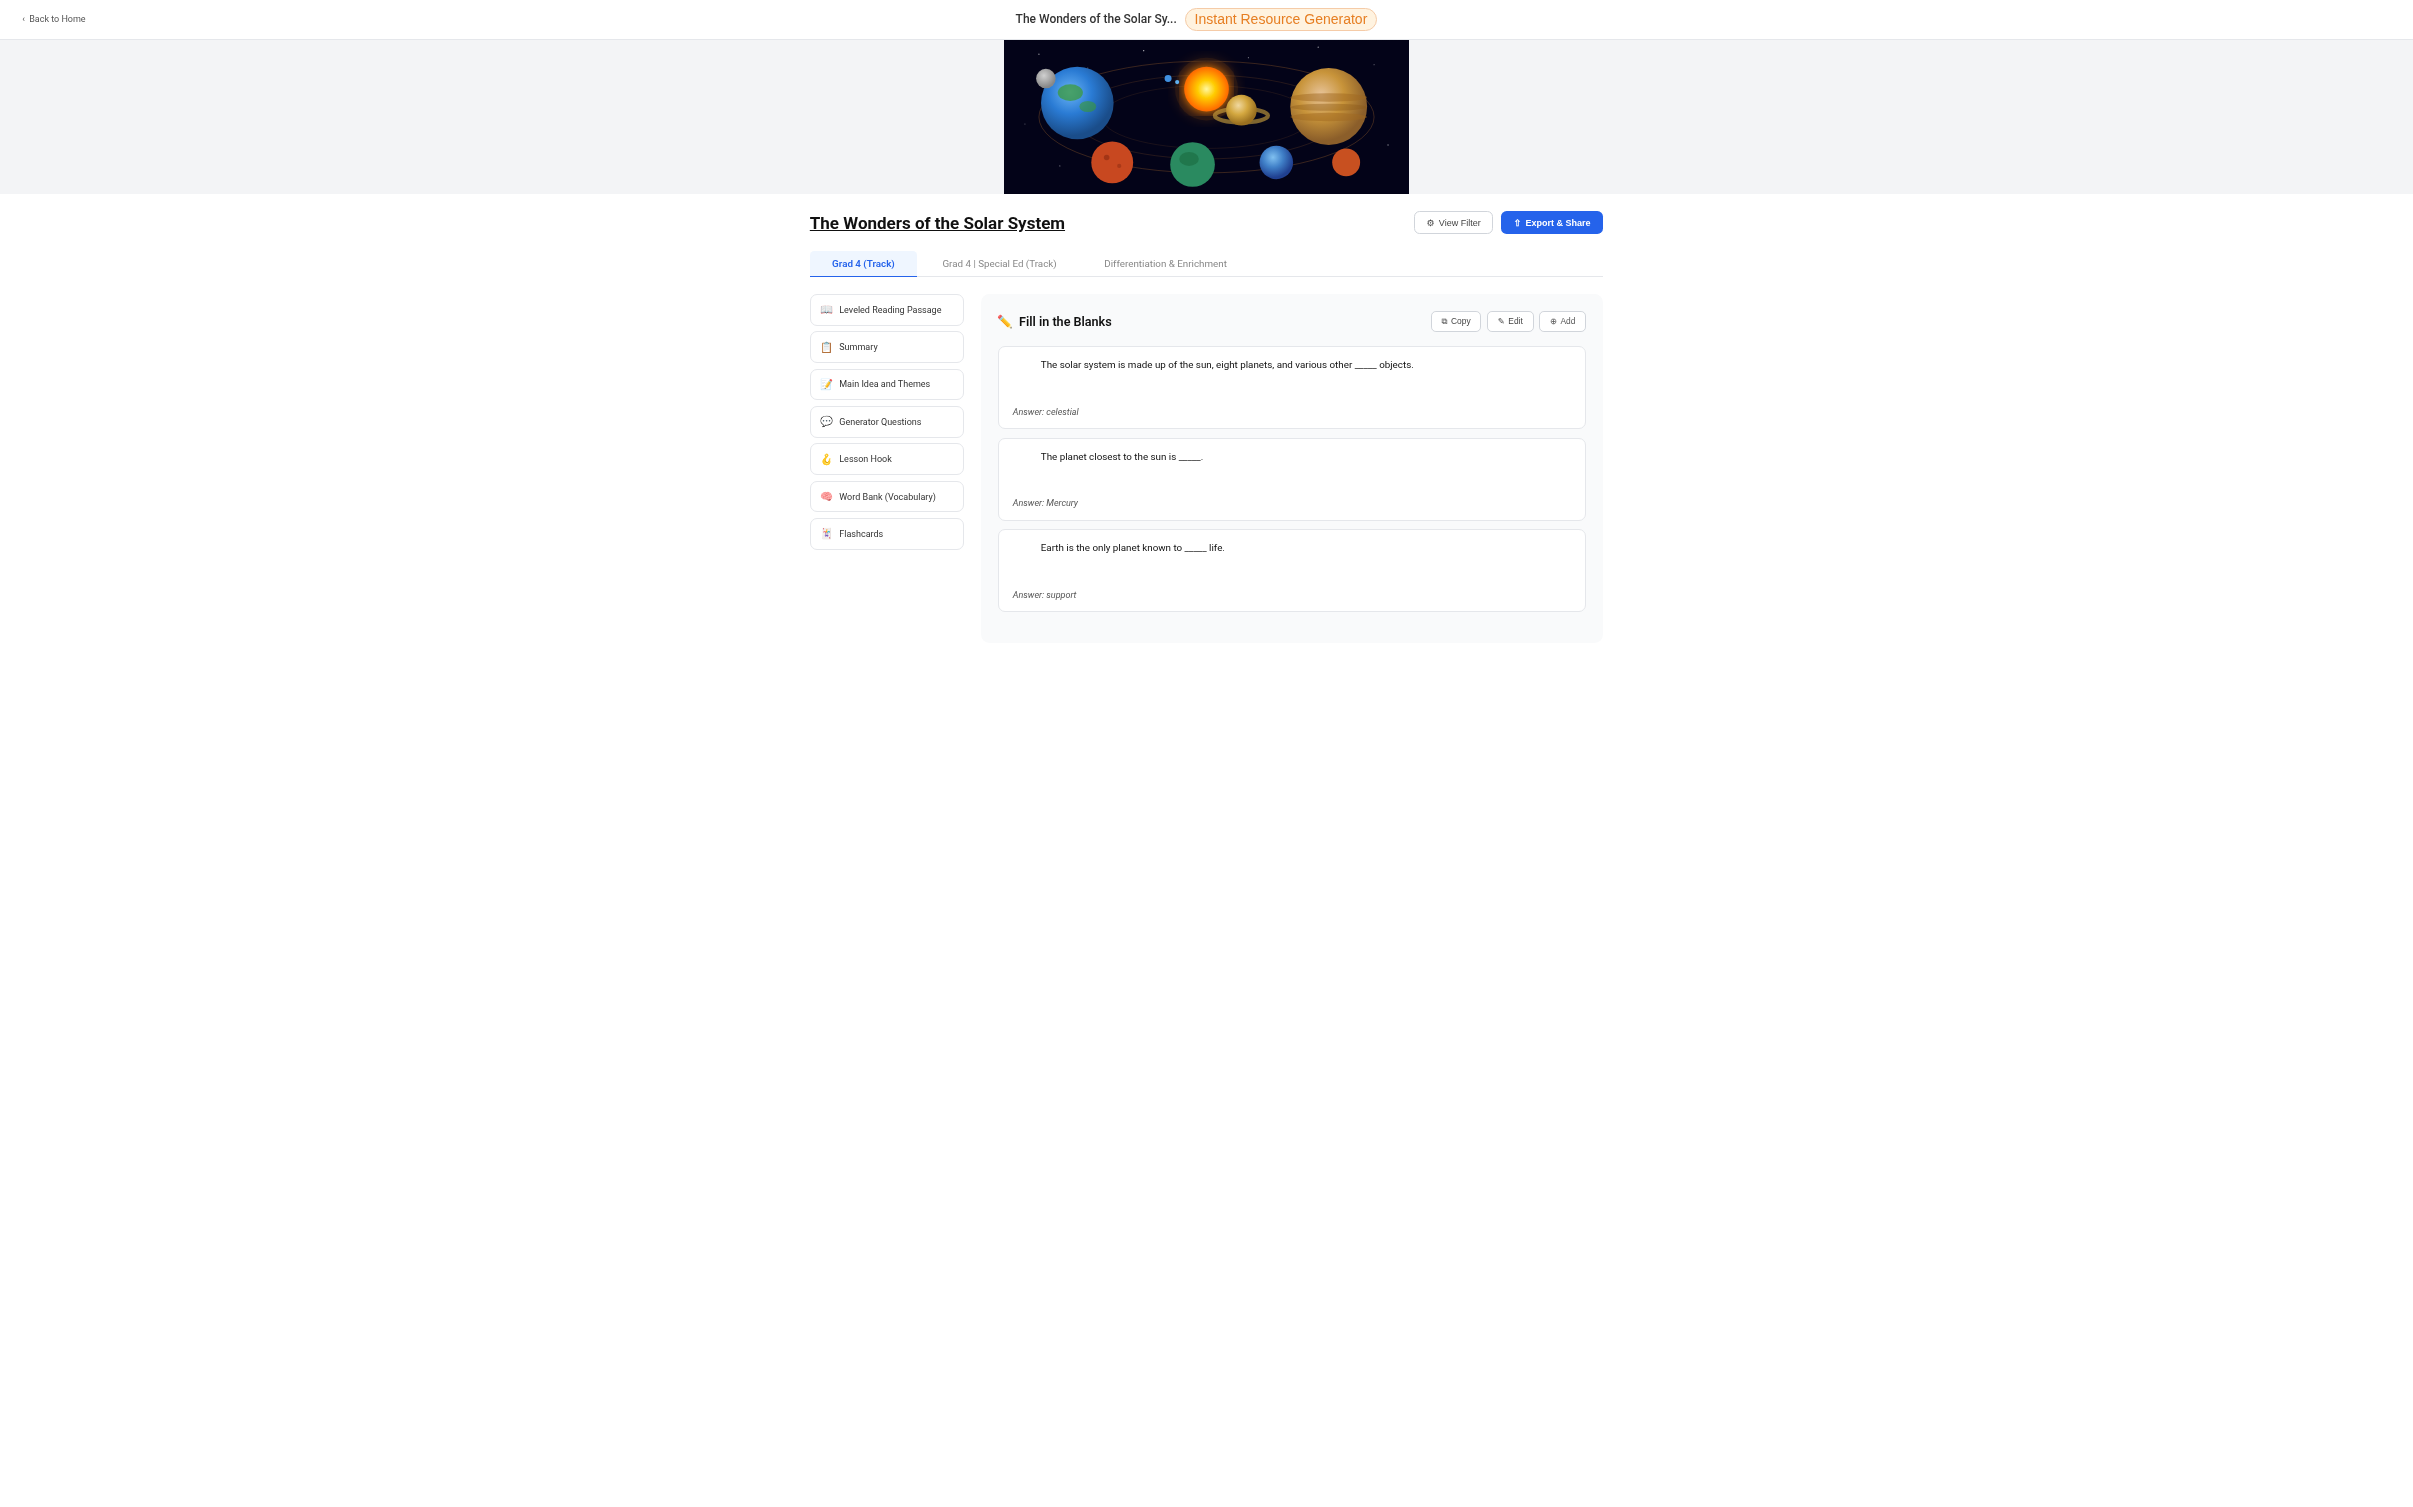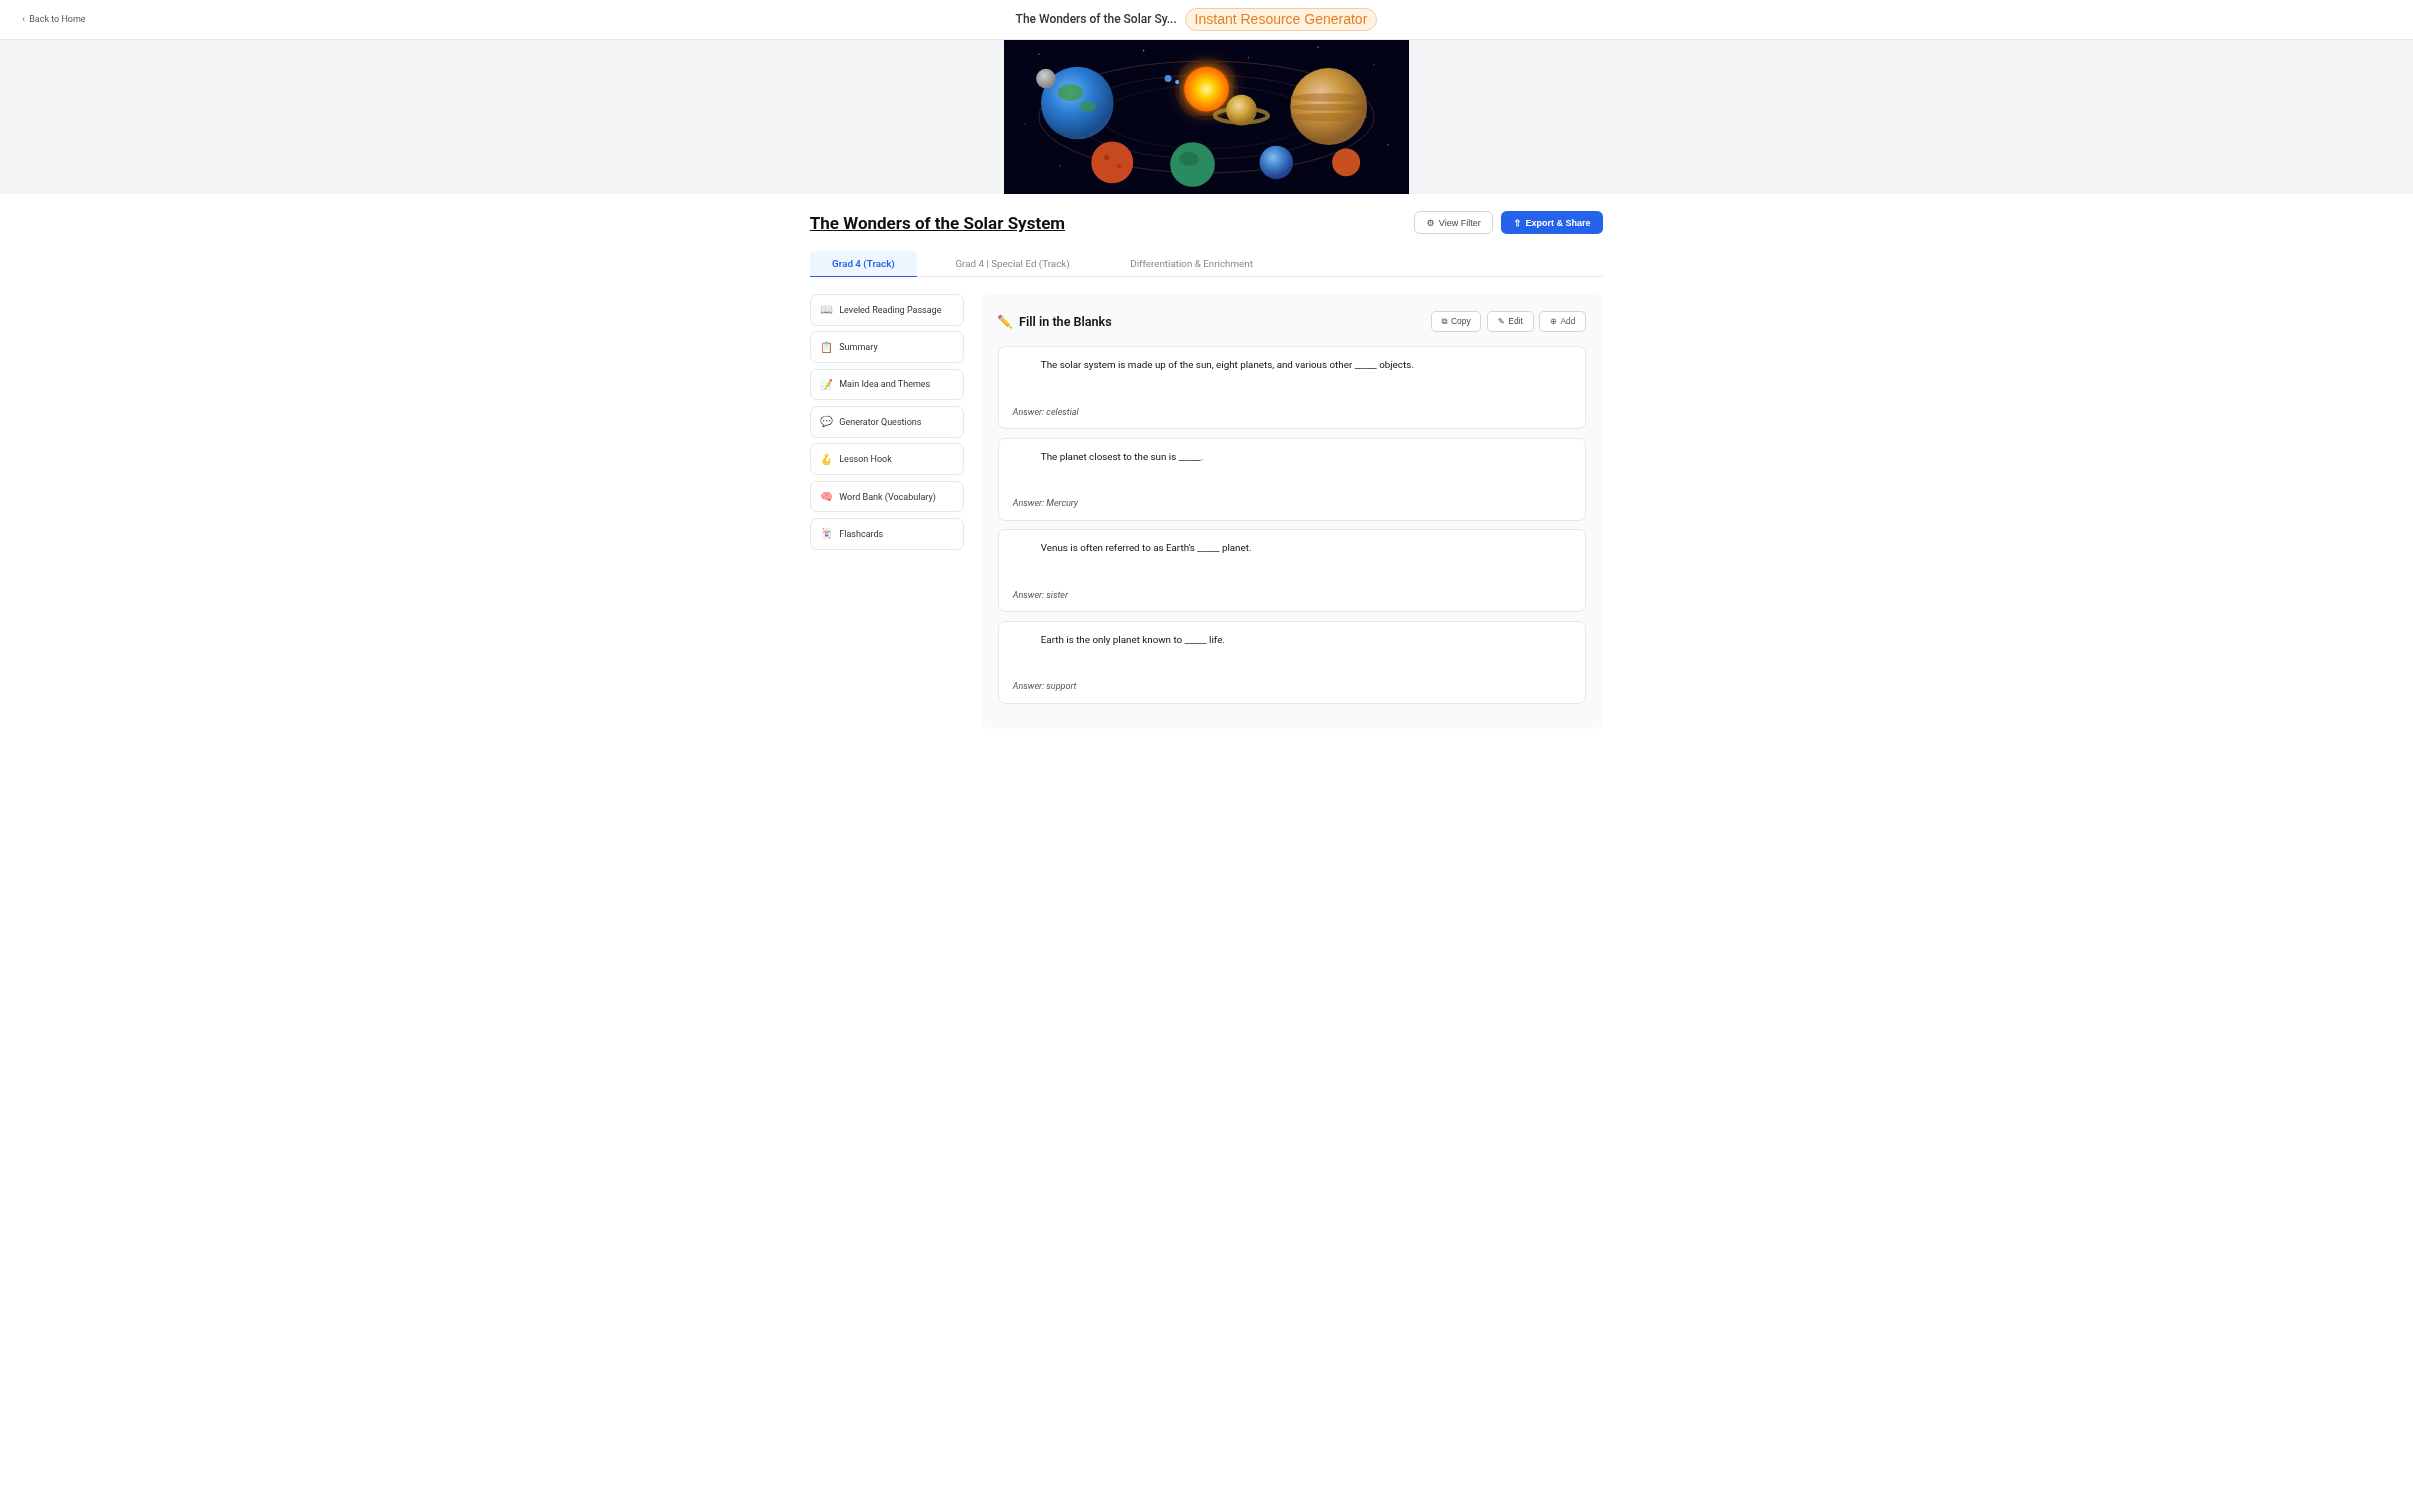--- a/index.html
+++ b/index.html
@@ -121,21 +121,21 @@
       font-size: 9px;
       font-weight: 600;
       cursor: pointer;
     }
 
     
     .tabs-row {
       display: flex;
       border-bottom: 1.4px solid #e5e7eb;
       margin-bottom: 17px;
-      gap: 16px;
+      gap: 3px;
     }
     .tab {
       padding: 7px 22.3px;
       font-size: 9.8px;
       cursor: pointer;
       color: #888;
       border-bottom: 1.4px solid transparent;
       margin-bottom: -1.4px;
       white-space: nowrap;
     }
@@ -440,23 +440,19 @@
 
       <div class="question-item">
         <div class="question-text">The solar system is made up of the sun, eight planets, and various other _____ objects.</div>
         <div class="answer-text">Answer: celestial</div>
       </div>
       <div class="question-item">
         <div class="question-text">The planet closest to the sun is _____.</div>
         <div class="answer-text">Answer: Mercury</div>
       </div>
       <div class="question-item">
-        <div class="question-text">Venus is often referred to as Earth's _____ planet.</div>
-        <div class="answer-text">Answer: sister</div>
-      </div>
-      <div class="question-item">
         <div class="question-text">Earth is the only planet known to _____ life.</div>
         <div class="answer-text">Answer: support</div>
       </div>
     </main>
   </div>
 </div>
 
 
 </body></html>

